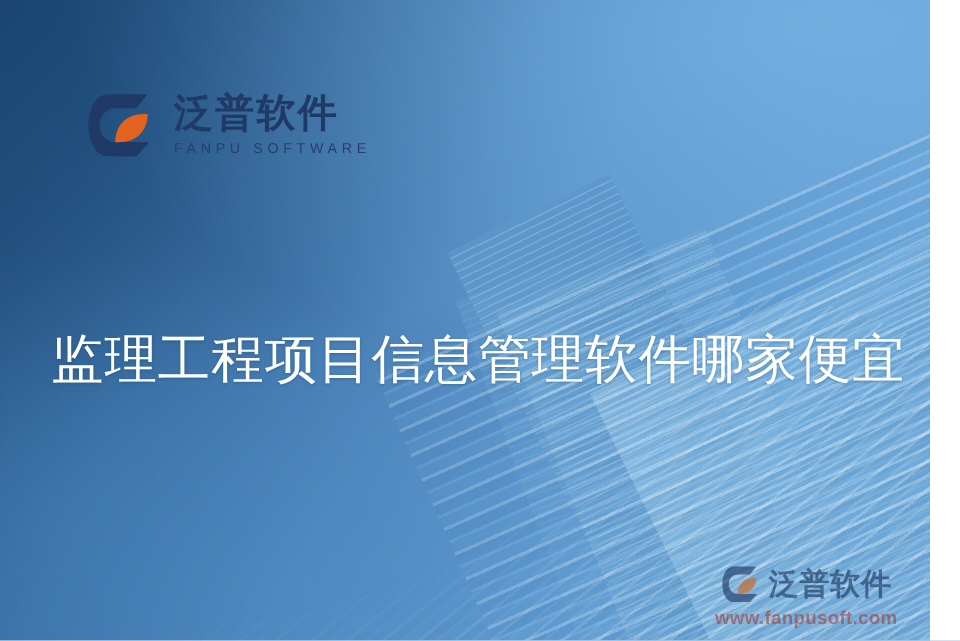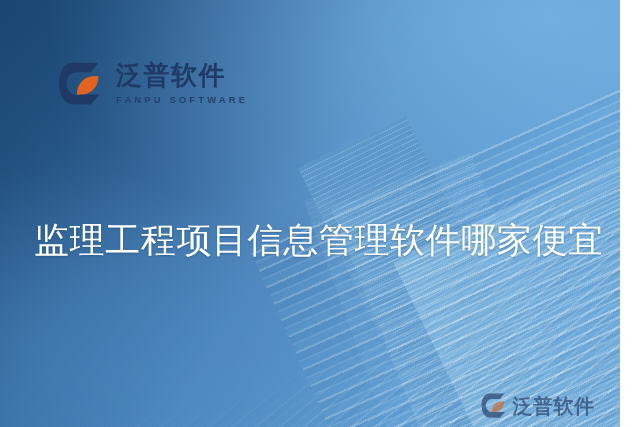--- a/index.html
+++ b/index.html
@@ -231,21 +231,21 @@
     font-size: 26px;
     font-weight: 700;
     letter-spacing: 1.5px;
     color: #203a68;
     line-height: 1.05;
     white-space: nowrap;
   }
   .logo-en {
     font-family: "Liberation Sans", sans-serif;
     font-size: 9.5px;
-    font-weight: 700;
+    font-weight: 400;
     letter-spacing: 3.1px;
     color: #26406d;
     margin-top: 4px;
     white-space: nowrap;
   }
 
   
   .headline {
     position: absolute;
     left: 34px;
@@ -338,15 +338,16 @@
 
   <div class="watermark">
     <div class="wm-row">
       <svg class="wm-mark" viewBox="0 0 100 100" aria-hidden="true">
         <path d="M30 6 L86 6 L70 26 L40 26 C27 26 18 37 18 50 C18 63 27 74 40 74 L88 74 L70 94 L30 94 C13 94 2 74 2 50 C2 26 13 6 30 6 Z" fill="#1d3660"></path>
         <path d="M86 34 C86 58 70 74 46 74 L40 74 C40 50 56 34 80 34 Z" fill="#d2641f"></path>
         <path d="M88 74 L70 94 L46 94 L46 74 Z" fill="#1d3660"></path>
       </svg>
       <div class="wm-cn">泛普软件</div>
     </div>
+    <div class="wm-url">www.fanpusoft.com</div>
   </div>
 
 </div>
 
 </body></html>

